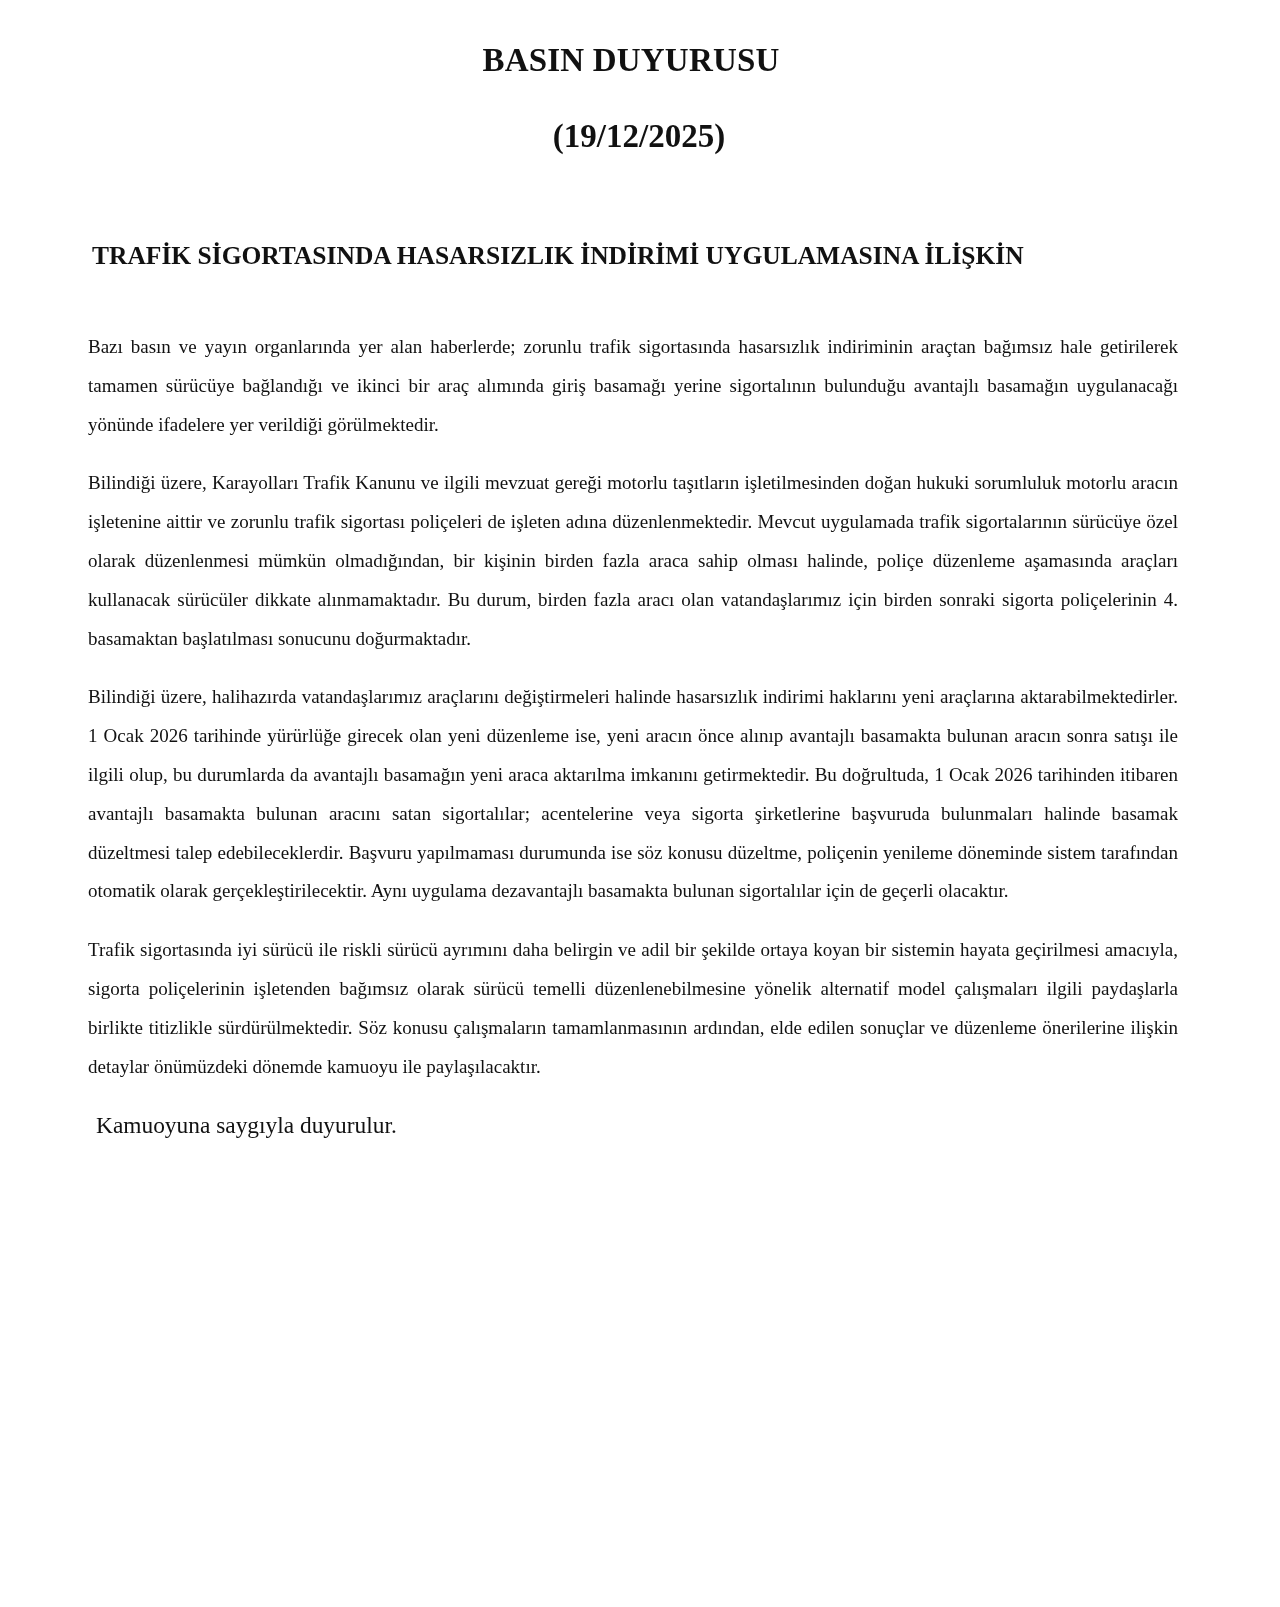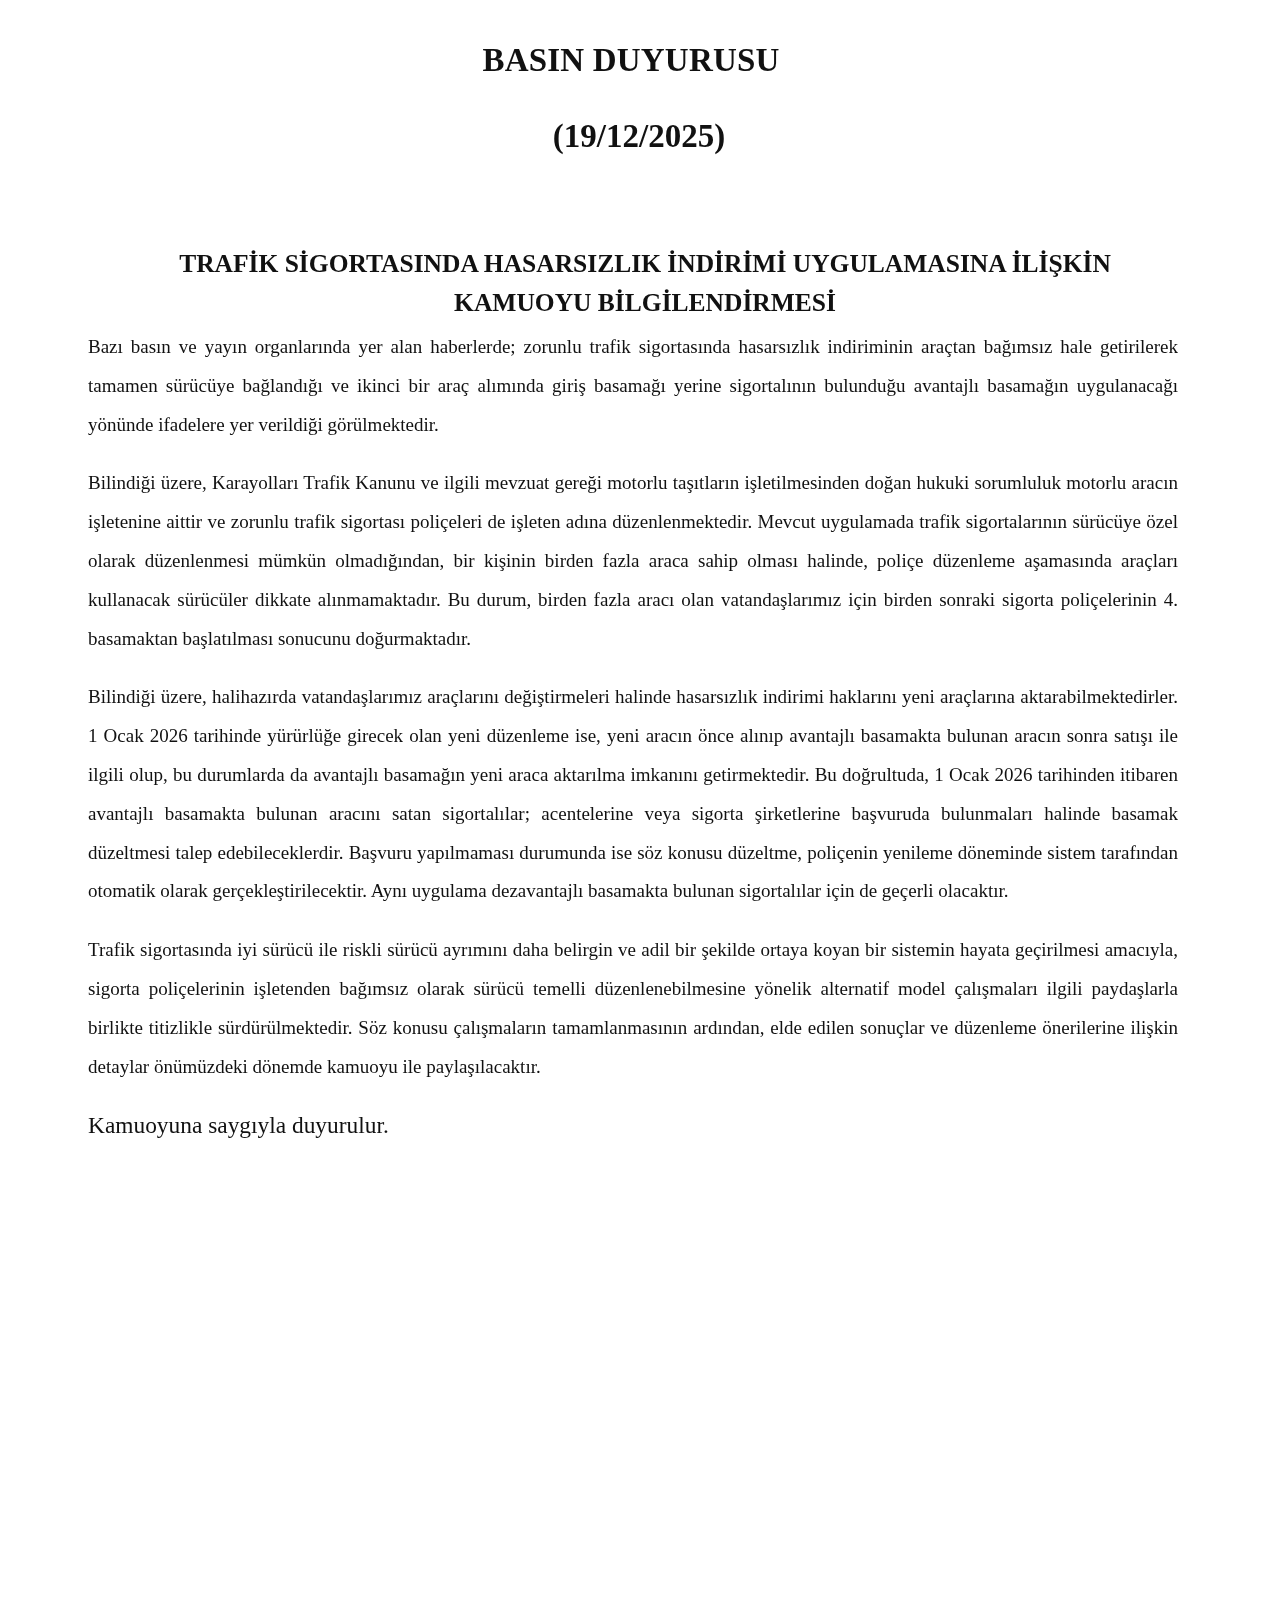--- a/index.html
+++ b/index.html
@@ -41,59 +41,58 @@
       font-weight: bold;
       font-size: 33px;
       margin: 8px;
       line-height: 44px;
     }
     .doc-subtitle {
       position: absolute;
       top: 232px;
       left: 88px;
       width: 1090px;
-      text-align: center;
+      text-align: left;
       font-weight: bold;
       font-size: 25.5px;
       line-height: 39px;
-      margin: 12px;
+      margin: 4px;
     }
     .doc-body {
       position: absolute;
       top: 328px;
       left: 88px;
       width: 1090px;
     }
     .doc-paragraph {
       margin: 0 0 20px 0;
       font-size: 19px;
       line-height: 38.8px;
       text-align: justify;
       text-align-last: left;
       hyphens: none;
     }
     .doc-closing {
-      margin: 0;
+      margin: 8px;
       font-size: 23.4px;
       line-height: 38.8px;
       text-align: left;
     }
   </style>
 </head>
 <body>
 
 <div class="page">
 
   <h1 class="doc-title">BASIN DUYURUSU</h1>
 
   <div class="doc-date">(19/12/2025)</div>
 
   <h2 class="doc-subtitle">
     <span>TRAFİK SİGORTASINDA HASARSIZLIK İNDİRİMİ UYGULAMASINA İLİŞKİN</span><br>
-    <span>KAMUOYU BİLGİLENDİRMESİ</span>
   </h2>
 
   <div class="doc-body">
     <p class="doc-paragraph">Bazı basın ve yayın organlarında yer alan haberlerde; zorunlu trafik sigortasında hasarsızlık indiriminin araçtan bağımsız hale getirilerek tamamen sürücüye bağlandığı ve ikinci bir araç alımında giriş basamağı yerine sigortalının bulunduğu avantajlı basamağın uygulanacağı yönünde ifadelere yer verildiği görülmektedir.</p>
 
     <p class="doc-paragraph">Bilindiği üzere, Karayolları Trafik Kanunu ve ilgili mevzuat gereği motorlu taşıtların işletilmesinden doğan hukuki sorumluluk motorlu aracın işletenine aittir ve zorunlu trafik sigortası poliçeleri de işleten adına düzenlenmektedir. Mevcut uygulamada trafik sigortalarının sürücüye özel olarak düzenlenmesi mümkün olmadığından, bir kişinin birden fazla araca sahip olması halinde, poliçe düzenleme aşamasında araçları kullanacak sürücüler dikkate alınmamaktadır. Bu durum, birden fazla aracı olan vatandaşlarımız için birden sonraki sigorta poliçelerinin 4. basamaktan başlatılması sonucunu doğurmaktadır.</p>
 
     <p class="doc-paragraph">Bilindiği üzere, halihazırda vatandaşlarımız araçlarını değiştirmeleri halinde hasarsızlık indirimi haklarını yeni araçlarına aktarabilmektedirler. 1 Ocak 2026 tarihinde yürürlüğe girecek olan yeni düzenleme ise, yeni aracın önce alınıp avantajlı basamakta bulunan aracın sonra satışı ile ilgili olup, bu durumlarda da avantajlı basamağın yeni araca aktarılma imkanını getirmektedir. Bu doğrultuda, 1 Ocak 2026 tarihinden itibaren avantajlı basamakta bulunan aracını satan sigortalılar; acentelerine veya sigorta şirketlerine başvuruda bulunmaları halinde basamak düzeltmesi talep edebileceklerdir. Başvuru yapılmaması durumunda ise söz konusu düzeltme, poliçenin yenileme döneminde sistem tarafından otomatik olarak gerçekleştirilecektir. Aynı uygulama dezavantajlı basamakta bulunan sigortalılar için de geçerli olacaktır.</p>
 
     <p class="doc-paragraph">Trafik sigortasında iyi sürücü ile riskli sürücü ayrımını daha belirgin ve adil bir şekilde ortaya koyan bir sistemin hayata geçirilmesi amacıyla, sigorta poliçelerinin işletenden bağımsız olarak sürücü temelli düzenlenebilmesine yönelik alternatif model çalışmaları ilgili paydaşlarla birlikte titizlikle sürdürülmektedir. Söz konusu çalışmaların tamamlanmasının ardından, elde edilen sonuçlar ve düzenleme önerilerine ilişkin detaylar önümüzdeki dönemde kamuoyu ile paylaşılacaktır.</p>

